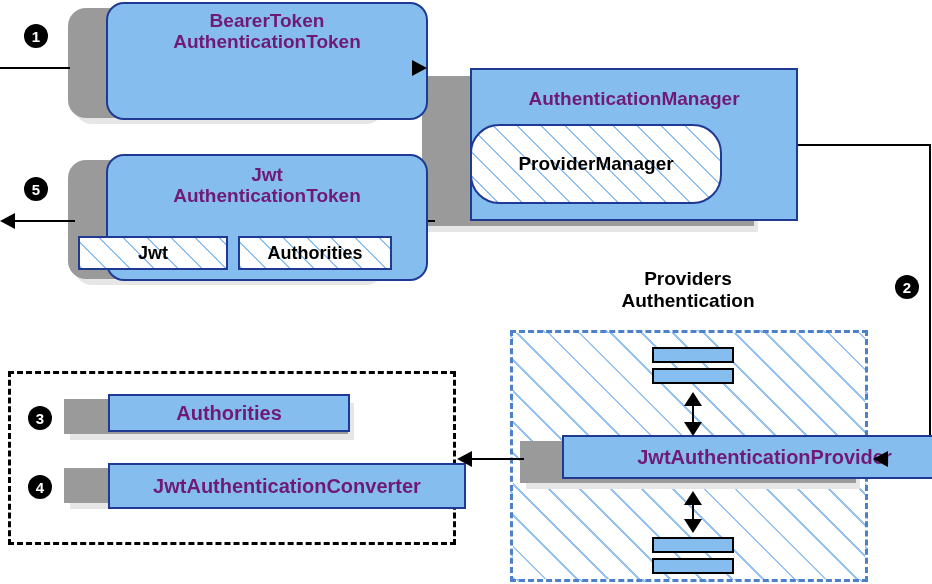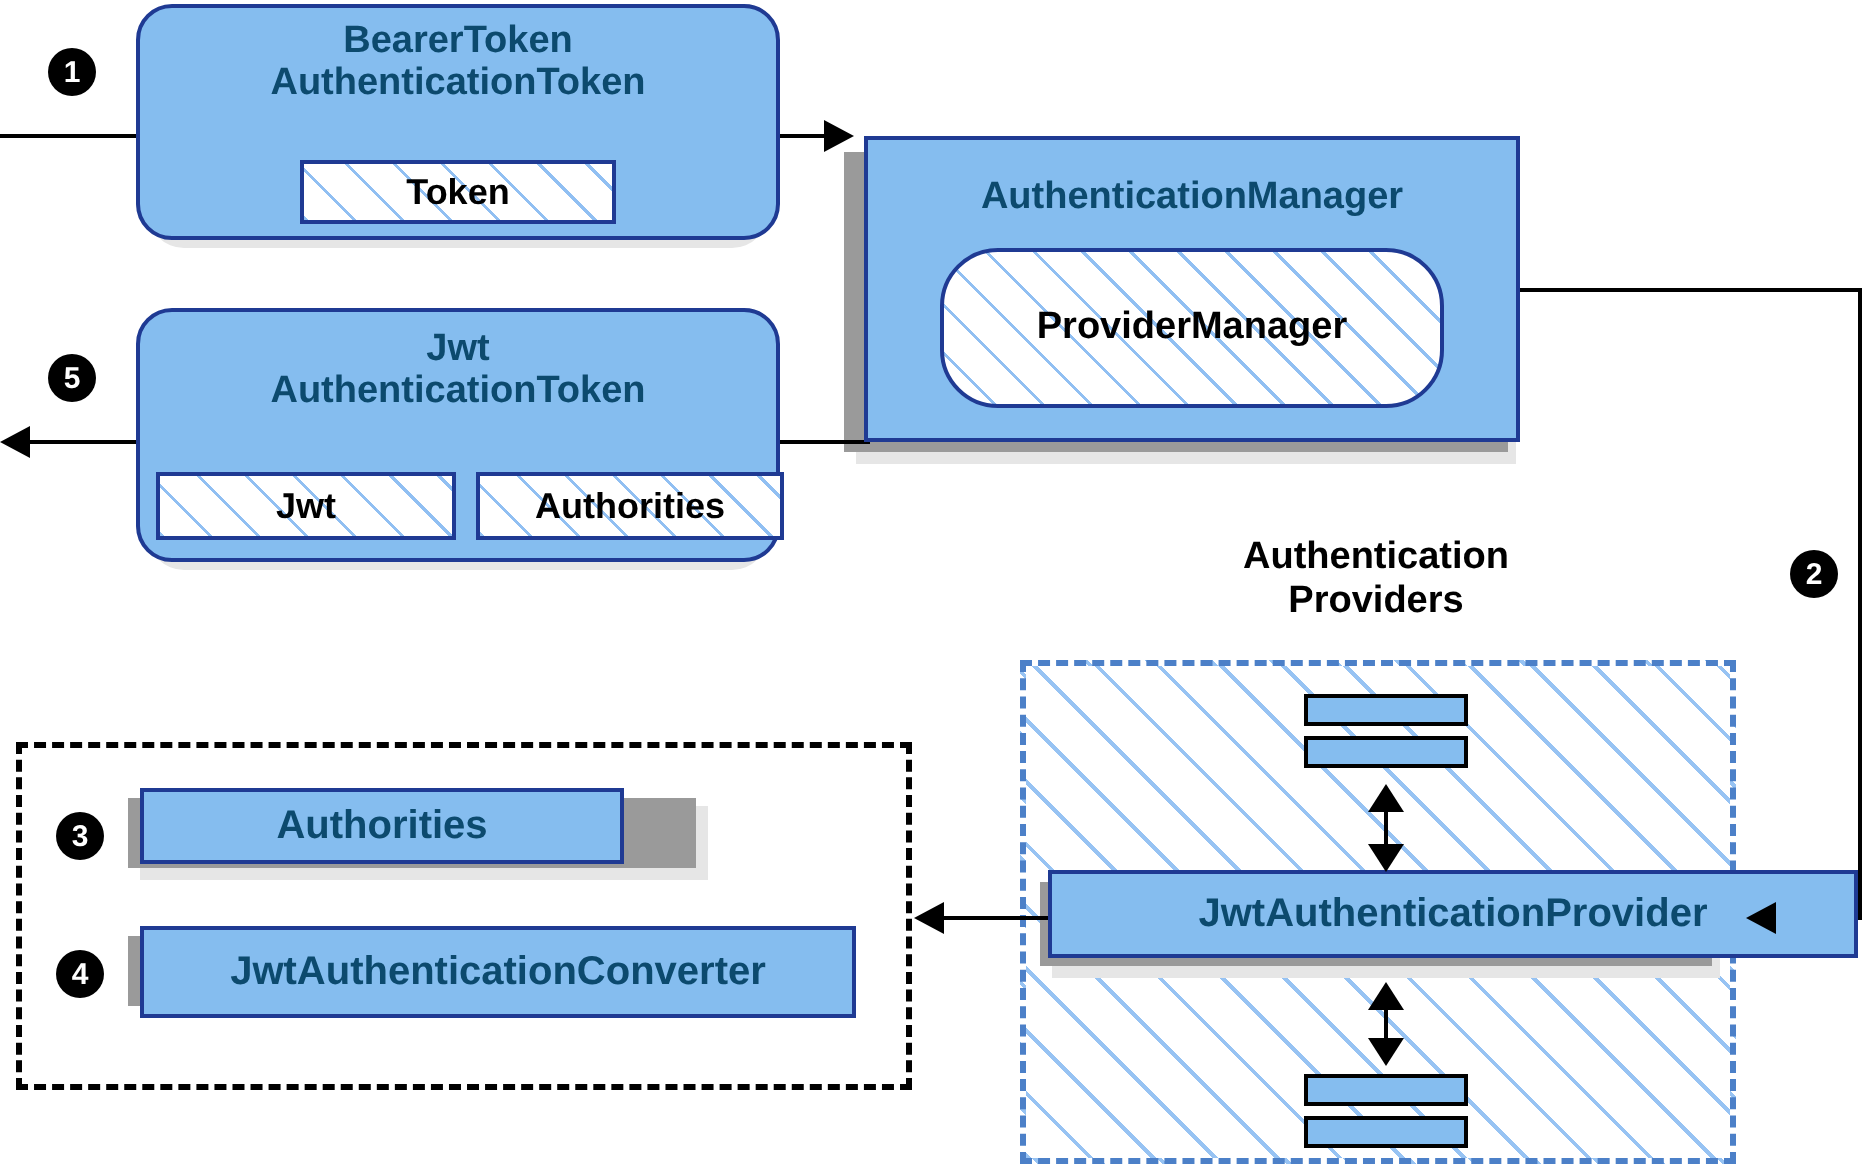--- a/index.html
+++ b/index.html
@@ -18,28 +18,29 @@
     background: #ffffff;
     overflow: hidden;
   }
 
   
   .node {
     position: absolute;
     box-sizing: border-box;
     background: #85BDEF;
     border: 2px solid #1F3A93;
-    color: #0c4a6e;
+    color: #701a75;
     font-weight: bold;
     display: flex;
     align-items: center;
     justify-content: center;
     text-align: center;
     line-height: 1.12;
     z-index: 5;
+    margin-left: 38px;
   }
   .node.rounded { border-radius: 18px; }
 
   
   .shadow-a, .shadow-b {
     position: absolute;
     box-sizing: border-box;
     z-index: 2;
   }
   .shadow-a { background: #9a9a9a; }
@@ -172,21 +173,20 @@
   <div class="bullet" style="left:24px; top:24px;">1</div>
 
   <div class="hline" style="left:0px; top:67px; width:70px;"></div>
 
   <div class="shadow-b rounded" style="left:74px; top:12px; width:310px; height:112px;"></div>
   <div class="shadow-a rounded" style="left:68px; top:8px; width:312px; height:110px;"></div>
   <div class="node rounded" style="left:68px; top:2px; width:322px; height:118px; flex-direction:column; justify-content:flex-start; padding-top:6px; font-size:19px;">
     <span>BearerToken</span>
     <span>AuthenticationToken</span>
   </div>
-  <div class="hatch-panel" style="left:150px; top:80px; width:158px; height:32px; font-size:18px;">Token</div>
 
   <div class="hline" style="left:390px; top:67px; width:25px;"></div>
   <div class="arrow-r" style="left:412px; top:60px;"></div>
 
   <div class="shadow-b" style="left:428px; top:80px; width:330px; height:152px;"></div>
   <div class="shadow-a" style="left:422px; top:76px; width:332px; height:150px;"></div>
   <div class="node" style="left:432px; top:68px; width:328px; height:153px; flex-direction:column; justify-content:flex-start; padding-top:18px; font-size:19px;">
     <span>AuthenticationManager</span>
   </div>
   <div class="hatch-panel" style="left:470px; top:124px; width:252px; height:80px; font-size:19px;border-radius:29px;">ProviderManager</div>
@@ -207,22 +207,22 @@
   <div class="shadow-b rounded" style="left:74px; top:164px; width:310px; height:121px;"></div>
   <div class="shadow-a rounded" style="left:68px; top:160px; width:312px; height:119px;"></div>
   <div class="node rounded" style="left:68px; top:154px; width:322px; height:127px; flex-direction:column; justify-content:flex-start; padding-top:8px; font-size:19px;">
     <span>Jwt</span>
     <span>AuthenticationToken</span>
   </div>
   <div class="hatch-panel" style="left:78px; top:236px; width:150px; height:34px; font-size:18px;">Jwt</div>
   <div class="hatch-panel" style="left:238px; top:236px; width:154px; height:34px; font-size:18px;">Authorities</div>
 
   <div class="plain-label" style="left:568px; top:268px; width:240px; font-size:19px;">
+    <div>Providers</div>
     <div>Authentication</div>
-    <div>Providers</div>
   </div>
 
   <div class="dashed-blue-hatched" style="left:510px; top:330px; width:358px; height:252px;"></div>
 
   <div class="mini-bar" style="left:652px; top:347px; width:82px; height:16px;"></div>
   <div class="mini-bar" style="left:652px; top:368px; width:82px; height:16px;"></div>
 
   <div class="arrow-u" style="left:684px; top:392px;"></div>
   <div class="vline" style="left:692px; top:396px; height:32px;"></div>
   <div class="arrow-d" style="left:684px; top:422px;"></div>

